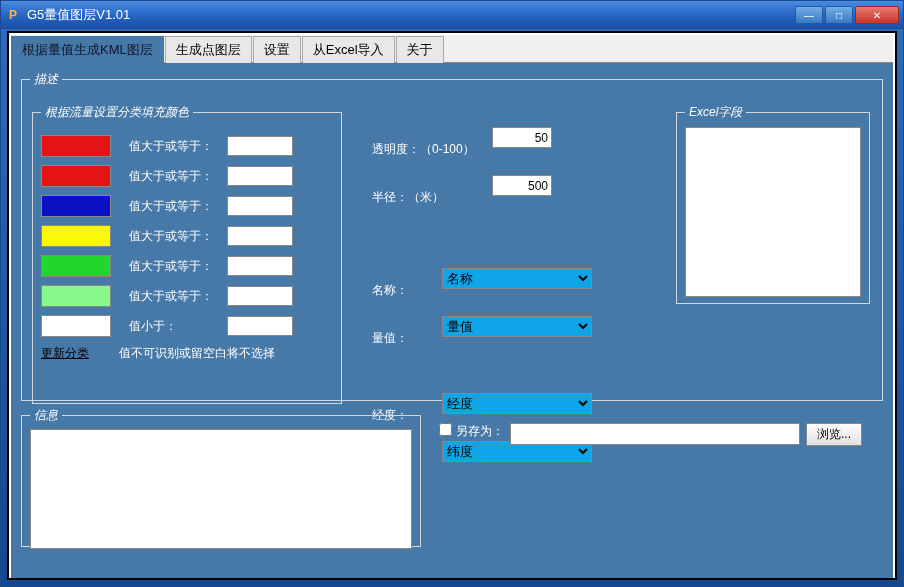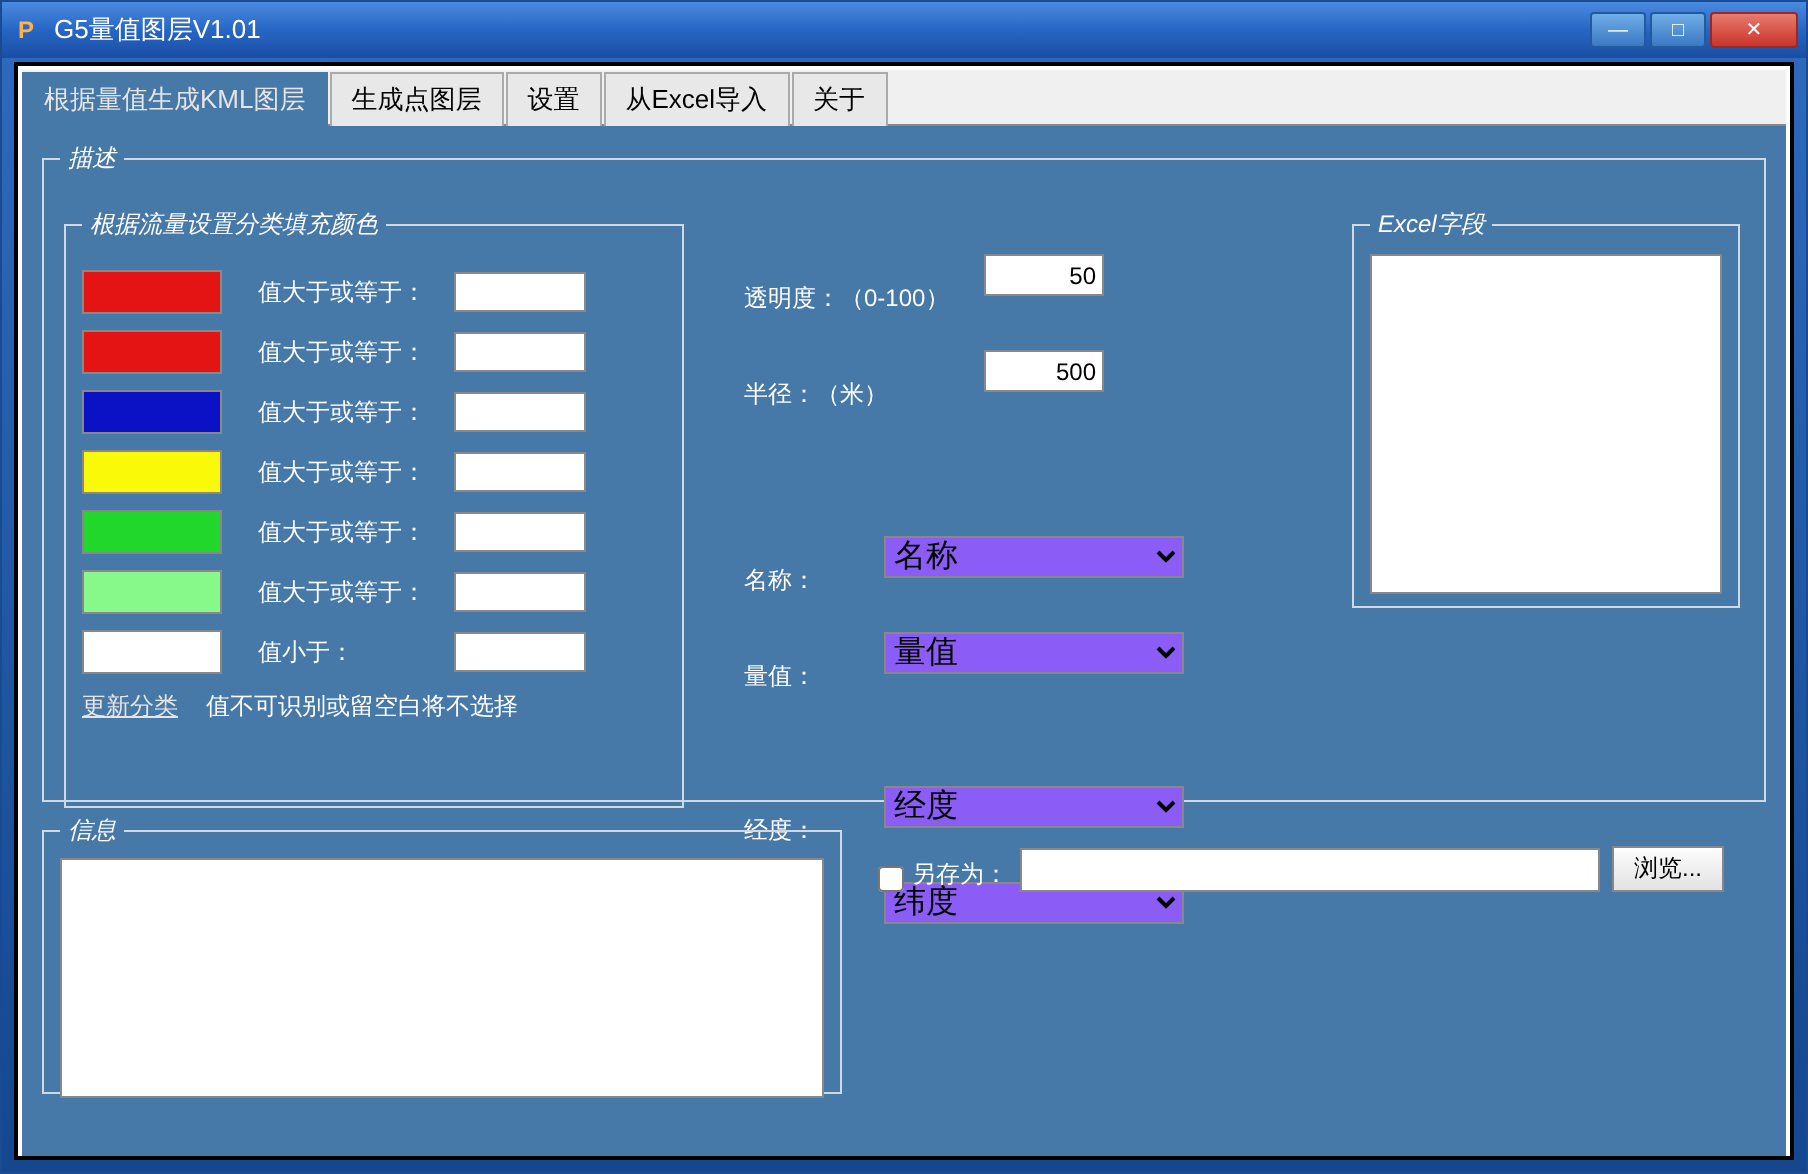--- a/index.html
+++ b/index.html
@@ -8,43 +8,43 @@
 .titlebar { height: 28px; background: linear-gradient(to bottom, #4a8ae0 0%, #2766c4 50%, #1a4ea3 100%); display: flex; align-items: center; padding: 0 4px; color: #fff; }
 .titlebar .icon { width: 16px; height: 16px; margin-right: 6px; color: #ffb347; font-weight: bold; display:flex; align-items:center; justify-content:center; }
 .titlebar .title { flex: 1; font-size: 13px; }
 .winbtns { display: flex; gap: 2px; }
 .winbtn { width: 28px; height: 18px; background: linear-gradient(to bottom,#6faee6,#3b78c4); border: 1px solid #235a9c; border-radius: 2px; color: #fff; display: flex; align-items: center; justify-content: center; font-size: 10px; cursor: pointer; }
 .winbtn.close { background: linear-gradient(to bottom,#e87a6f,#c9342a); border-color:#9a2a20; width:44px; }
 .client { position: absolute; top: 30px; left: 6px; right: 6px; bottom: 6px; background: #000; padding: 2px; }
 .inner { width: 100%; height: 100%; background: #fff; padding: 2px; }
 .tabs { display: flex; border-bottom: 1px solid #888; background: #f0f0f0; }
 .tab { padding: 4px 10px; border: 1px solid #aaa; border-bottom: none; background: #e8e8e8; margin-right: 1px; cursor: pointer; position: relative; top: 1px; font-size: 13px; }
-.tab.active { background: #4678a8; color: #e5e5e5; border-color: #4678a8; }
+.tab.active { background: #4678a8; color: #0f172a; border-color: #4678a8; }
 .tabbody { background: #4678a8; height: calc(100% - 26px); padding: 8px 10px; position: relative; color: #fff; }
 fieldset { border: 1px solid #d0d8e0; padding: 6px 8px; color: #fff; }
 legend { padding: 0 4px; color: #fff; font-size: 12px; font-style: italic; }
 .fs-desc { height: 330px; position: relative; }
 .fs-colors { position: absolute; left: 10px; top: 16px; width: 310px; height: 300px; }
 .color-row { display: flex; align-items: center; margin: 8px 0; }
 .swatch { width: 70px; height: 22px; border: 1px solid #888; margin-right: 18px; background:#fff; }
 .lbl { width: 98px; color: #fff; }
 .valbox { width: 66px; height: 20px; background: #fff; border: 1px solid #888; }
-.link { color: #e5e5e5; text-decoration: underline; cursor: pointer; margin-right: 14px; }
+.link { color: #000000; text-decoration: underline; cursor: pointer; margin-right: 30px; }
 .note { color: #fff; }
 .mid { position: absolute; left: 350px; top: 22px; width: 300px; }
 .row { display: flex; align-items: center; margin: 7px 0; }
 .row .rlabel { width: 120px; margin-top: 24px; }
 .tinput { width: 60px; height: 21px; border:1px solid #888; background:#fff; color:#000; padding:0 3px; font-size:12px; text-align:right; }
-.sel { width: 150px; height: 21px; border:1px solid #888; background:#8b5cf6; color:#000; font-size:16px; }
+.sel { width: 150px; height: 21px; border:1px solid #888; background:#0ea5e9; color:#000; font-size:13px; }
 .chk { margin-right: 4px; }
 .fs-excel { position: absolute; right: 12px; top: 16px; width: 194px; height: 200px; }
 .listbox { width: 100%; height: 170px; background:#fff; border:1px solid #888; }
 .fs-info { position: absolute; left: 10px; top: 344px; width: 400px; height: 140px; padding-top:5px; }
 .infobox { width: 100%; height: 120px; background:#fff; border:1px solid #888; overflow-y:scroll; }
-.saverow { position:absolute; left:428px; top:360px; display:flex; align-items:flex-end; }
+.saverow { position:absolute; left:428px; top:360px; display:flex; align-items:flex-start; }
 .savepath { width: 290px; height:22px; background:#fff; border:1px solid #888; margin:0 6px; }
 .btn { background: linear-gradient(to bottom,#fdfdfd,#e2e2e2); border:1px solid #888; padding:2px 10px; cursor:pointer; color:#000; font-size:12px; }
 .genbtn { position:absolute; right:38px; bottom:30px; padding:10px 30px; font-size:13px; }
 </style>
 </head>
 <body>
 
 <div class="window">
   <div class="titlebar">
     <span class="icon">P</span>

